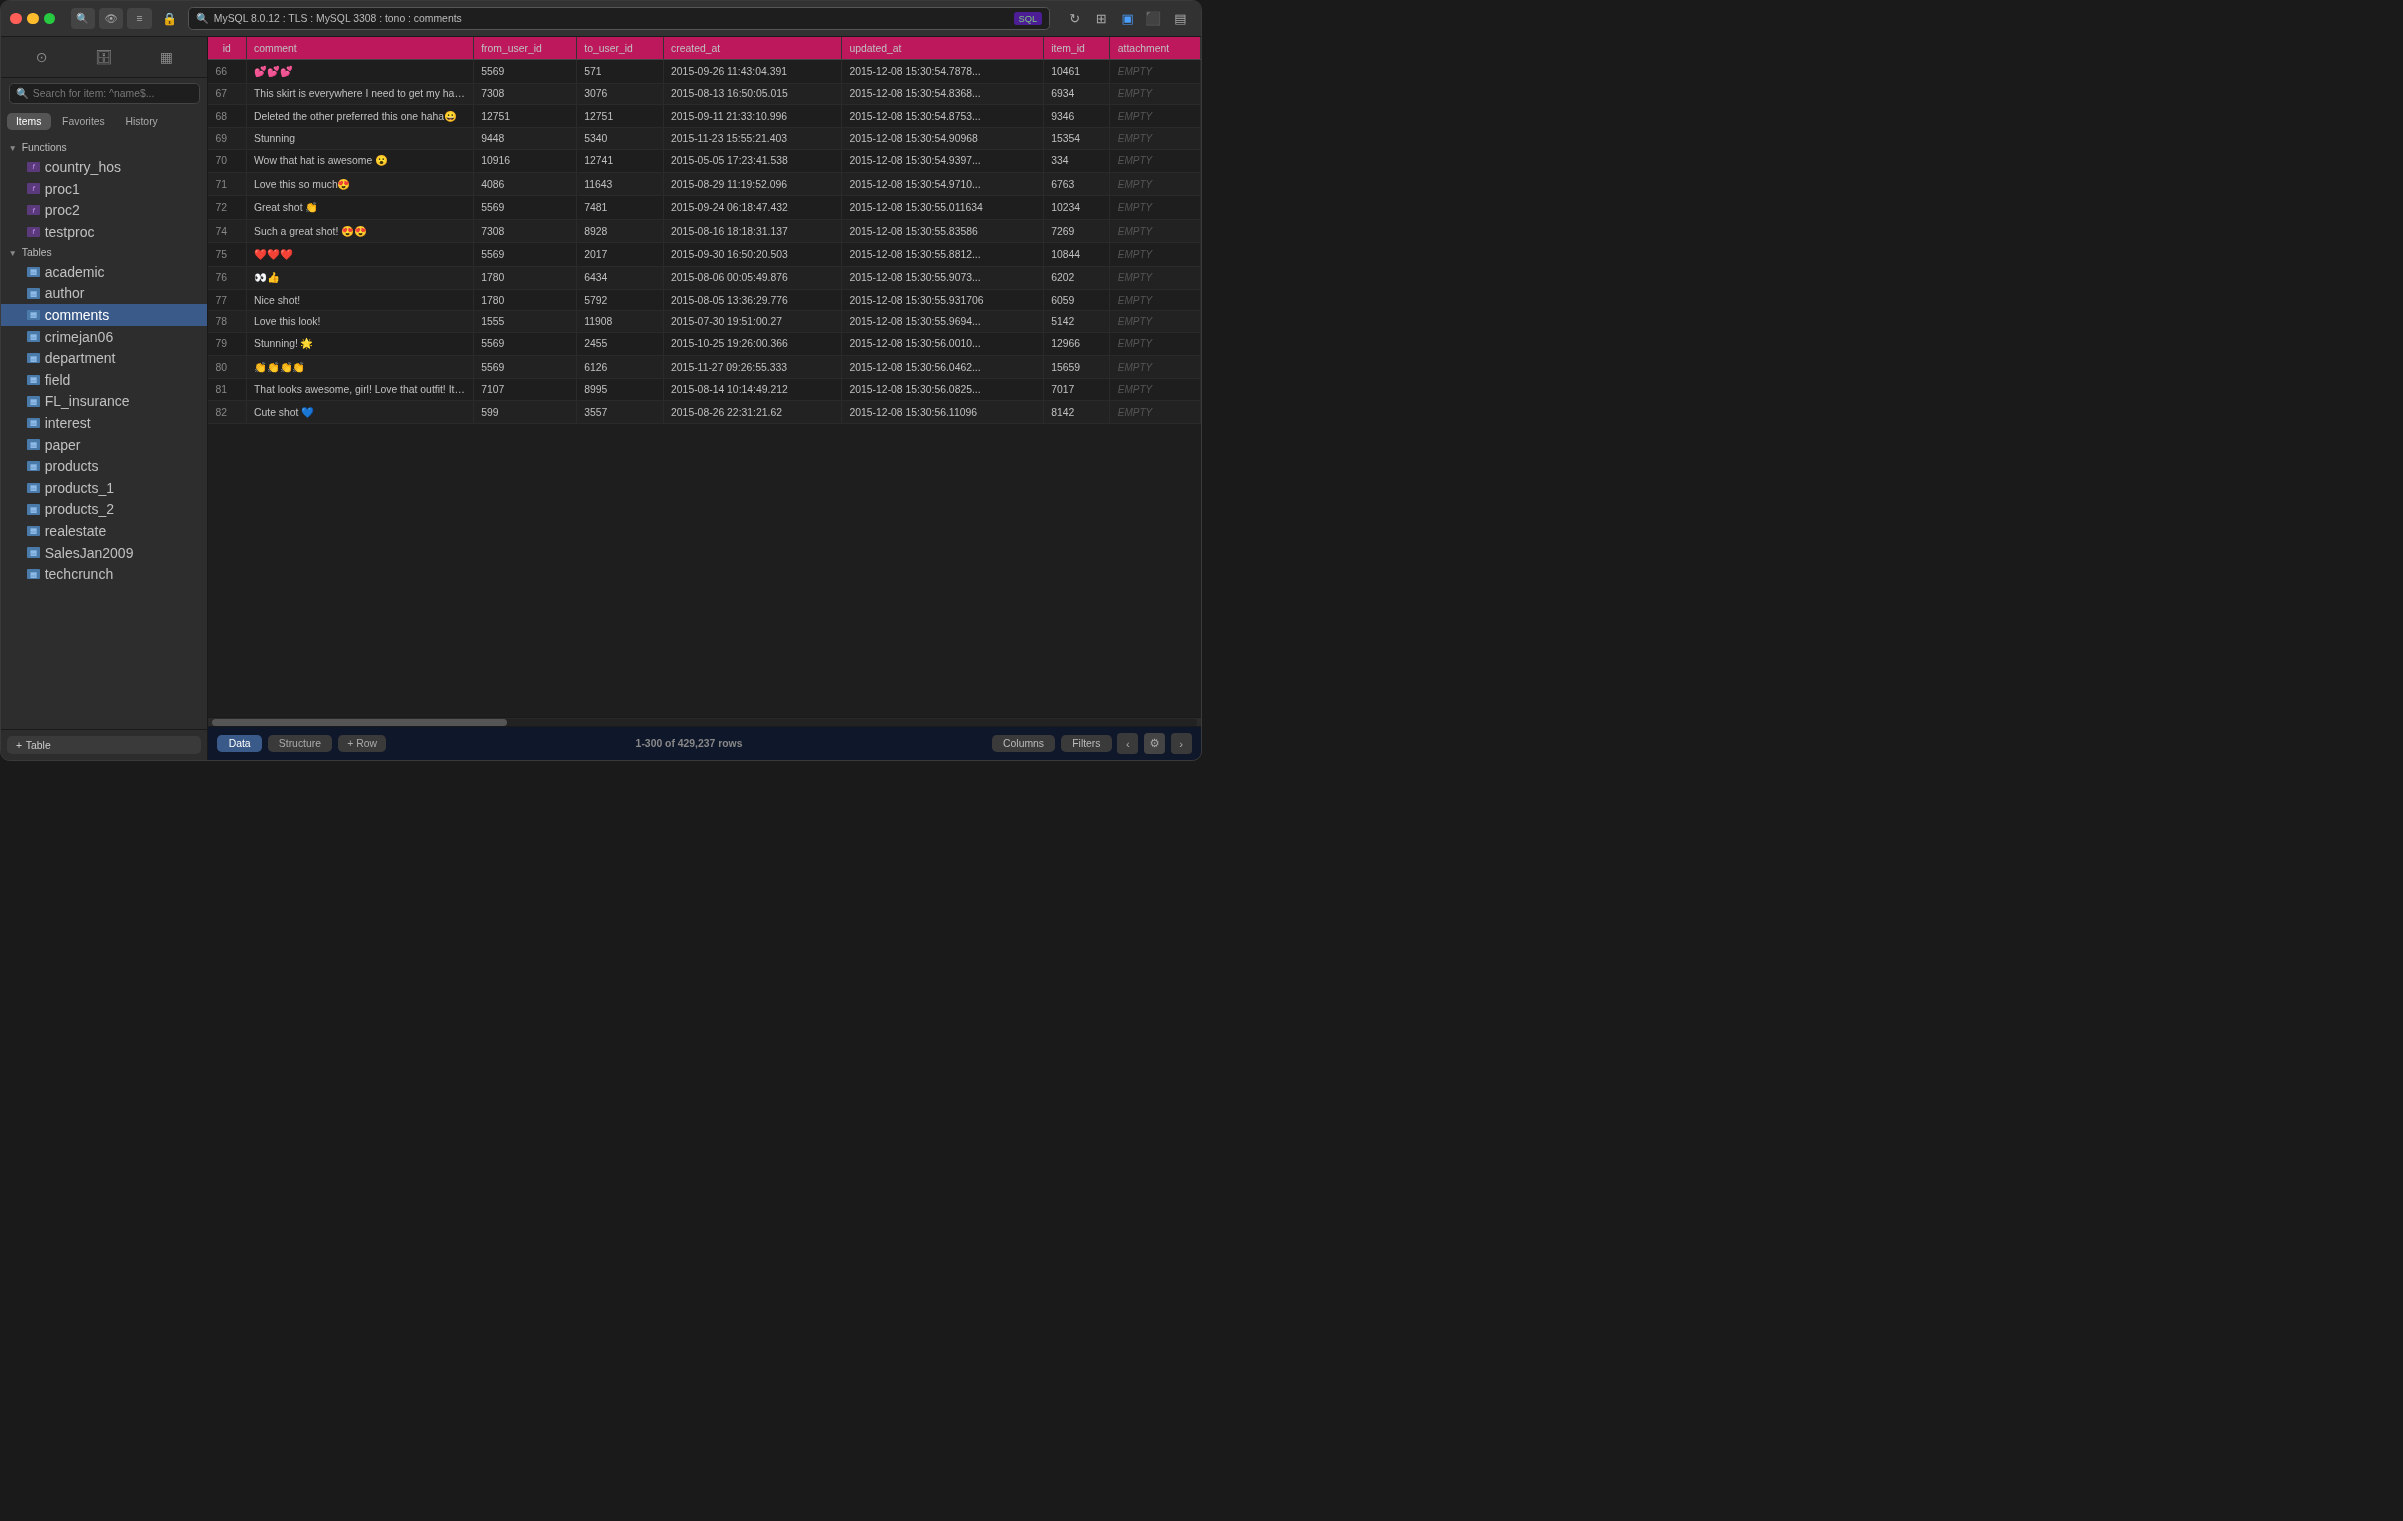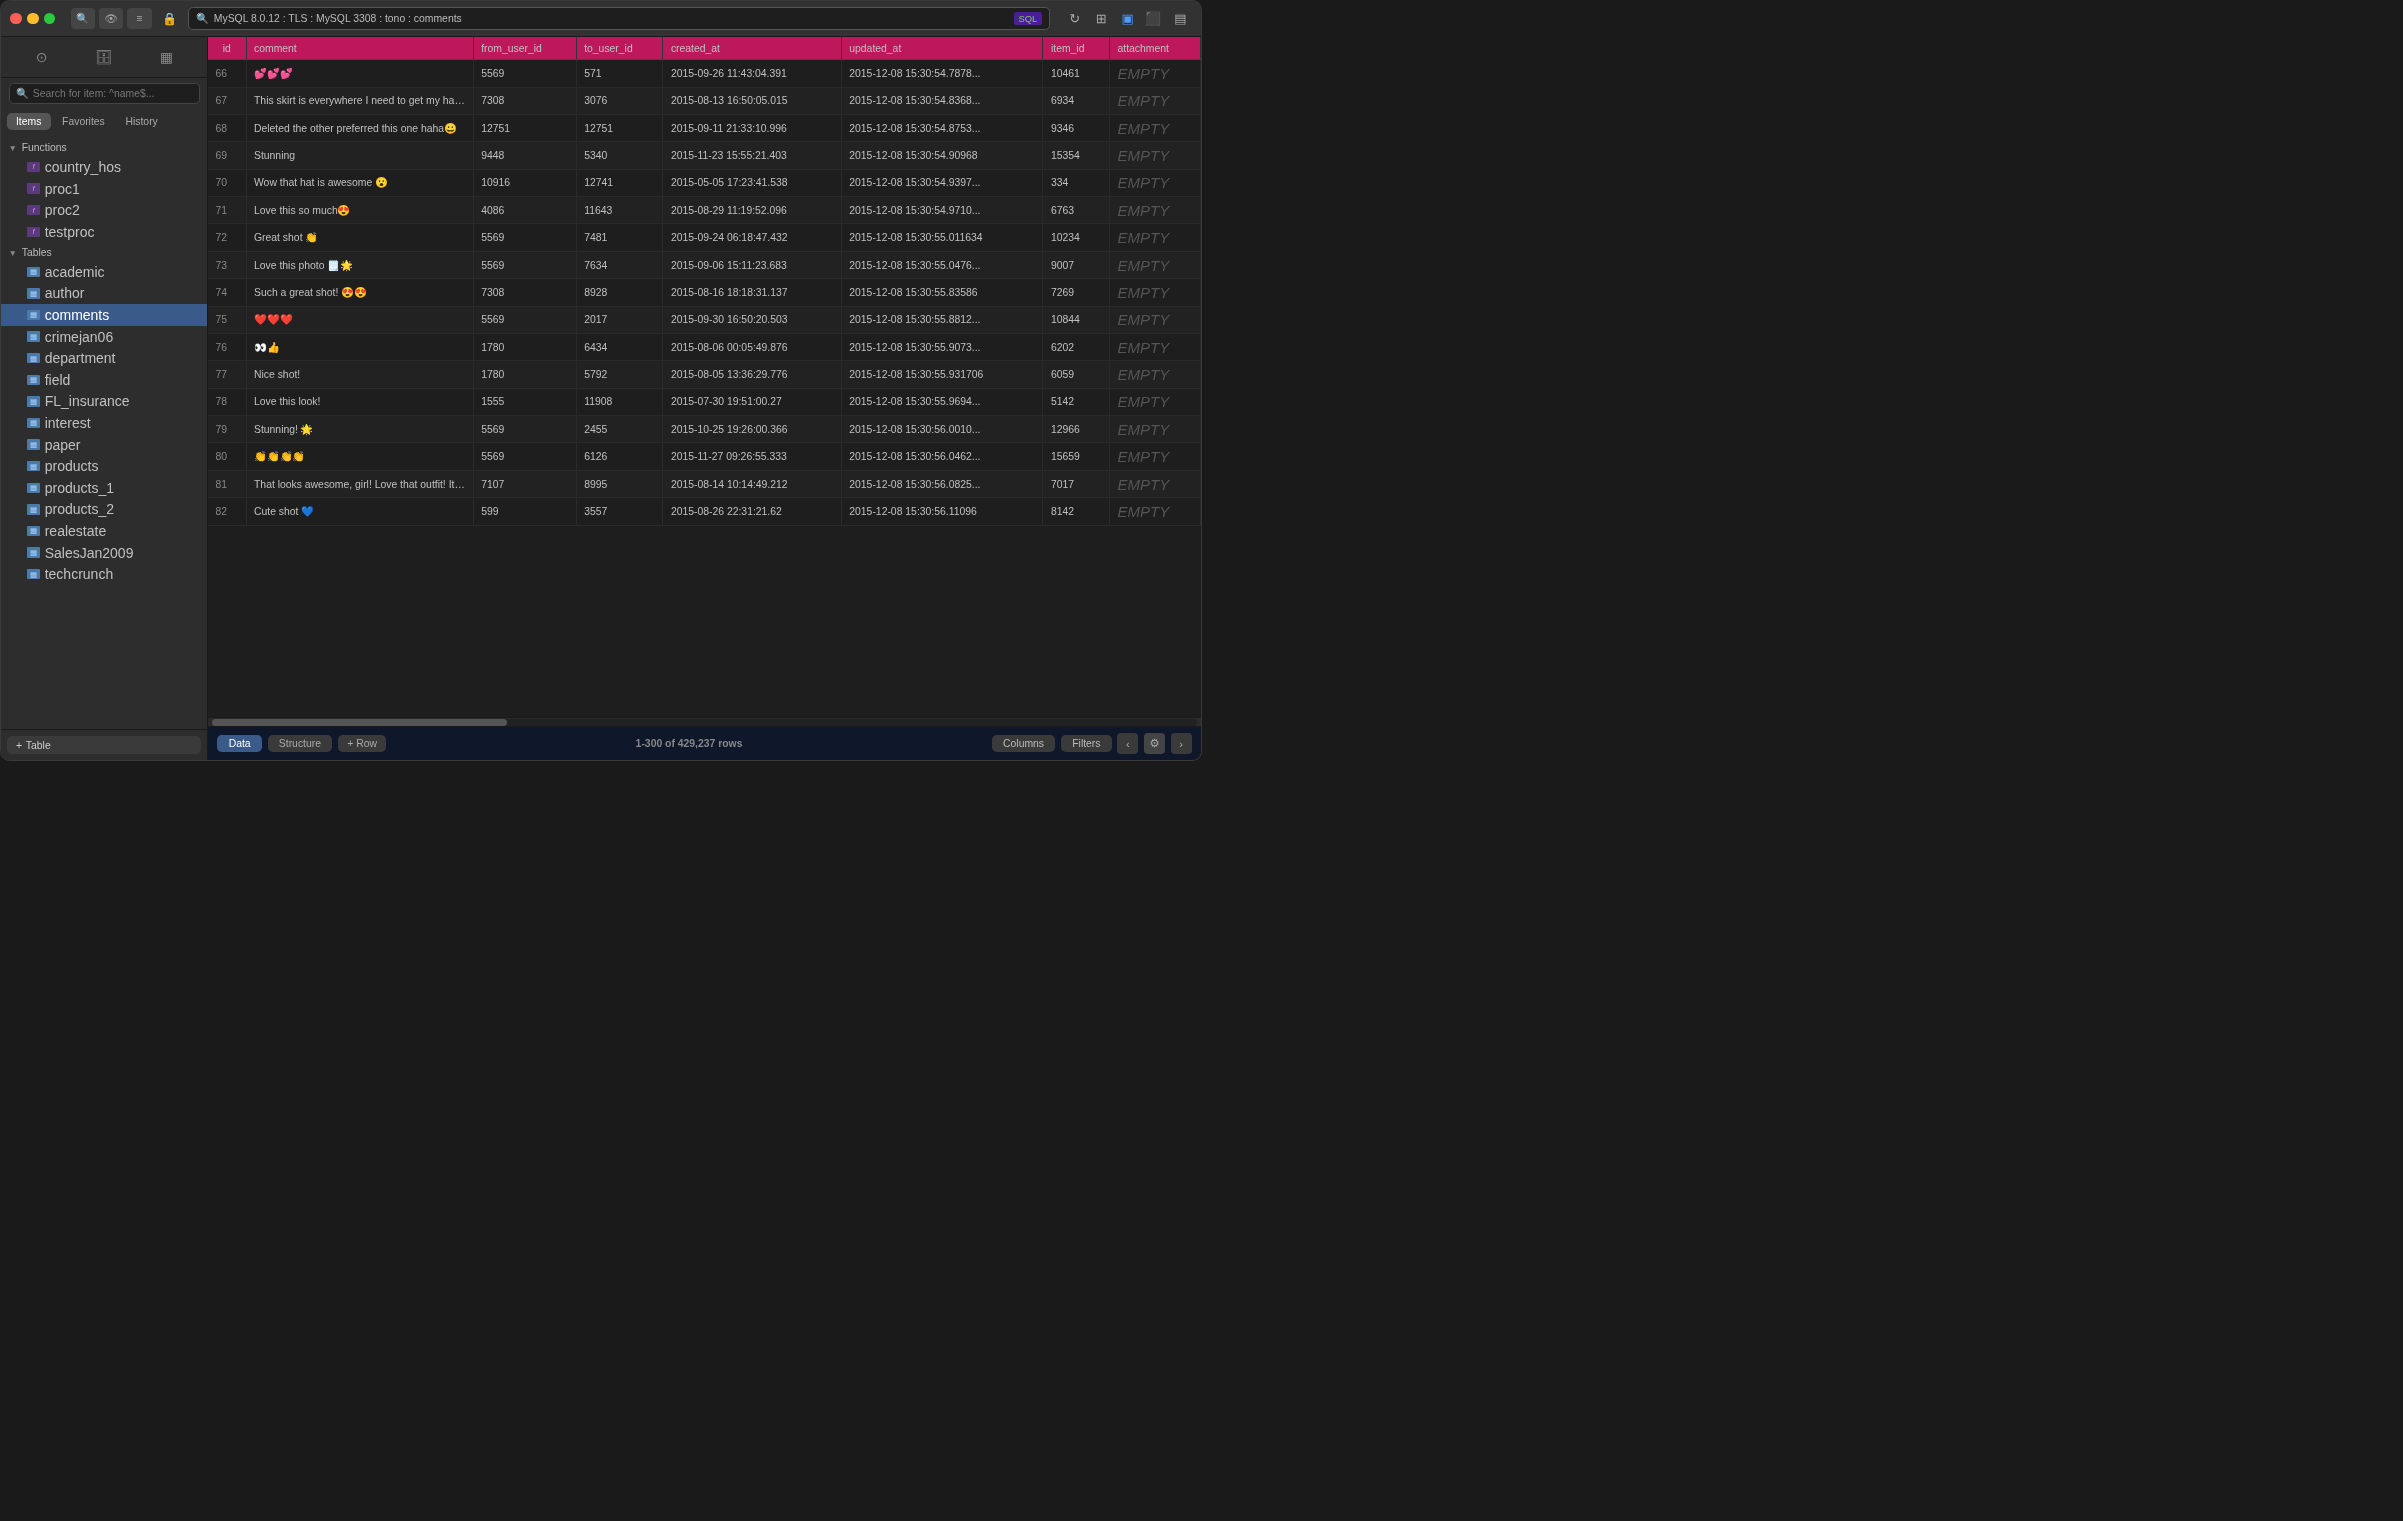--- a/index.html
+++ b/index.html
@@ -325,21 +325,21 @@
       white-space: nowrap;
     }
     tbody td:first-child {
       text-align: left;
       color: #888;
       width: 38px;
     }
     .empty-badge {
       color: #555;
       font-style: italic;
-      font-size: 15px;
+      font-size: 10px;
     }
     
     .bottom-bar {
       background: #0f172a;
       border-top: 0.9px solid #1a1a1a;
       height: 34px;
       display: flex;
       align-items: center;
       padding: 0 9.4px;
       gap: 5.6px;
@@ -662,30 +662,20 @@
                 <td>72</td>
                 <td>Great shot 👏</td>
                 <td>5569</td>
                 <td>7481</td>
                 <td>2015-09-24 06:18:47.432</td>
                 <td>2015-12-08 15:30:55.011634</td>
                 <td>10234</td>
                 <td><span class="empty-badge">EMPTY</span></td>
               </tr>
               <tr>
-                <td>73</td>
-                <td>Love this photo 🗒️🌟</td>
-                <td>5569</td>
-                <td>7634</td>
-                <td>2015-09-06 15:11:23.683</td>
-                <td>2015-12-08 15:30:55.0476...</td>
-                <td>9007</td>
-                <td><span class="empty-badge">EMPTY</span></td>
-              </tr>
-              <tr>
                 <td>74</td>
                 <td>Such a great shot! 😍😍</td>
                 <td>7308</td>
                 <td>8928</td>
                 <td>2015-08-16 18:18:31.137</td>
                 <td>2015-12-08 15:30:55.83586</td>
                 <td>7269</td>
                 <td><span class="empty-badge">EMPTY</span></td>
               </tr>
               <tr>

